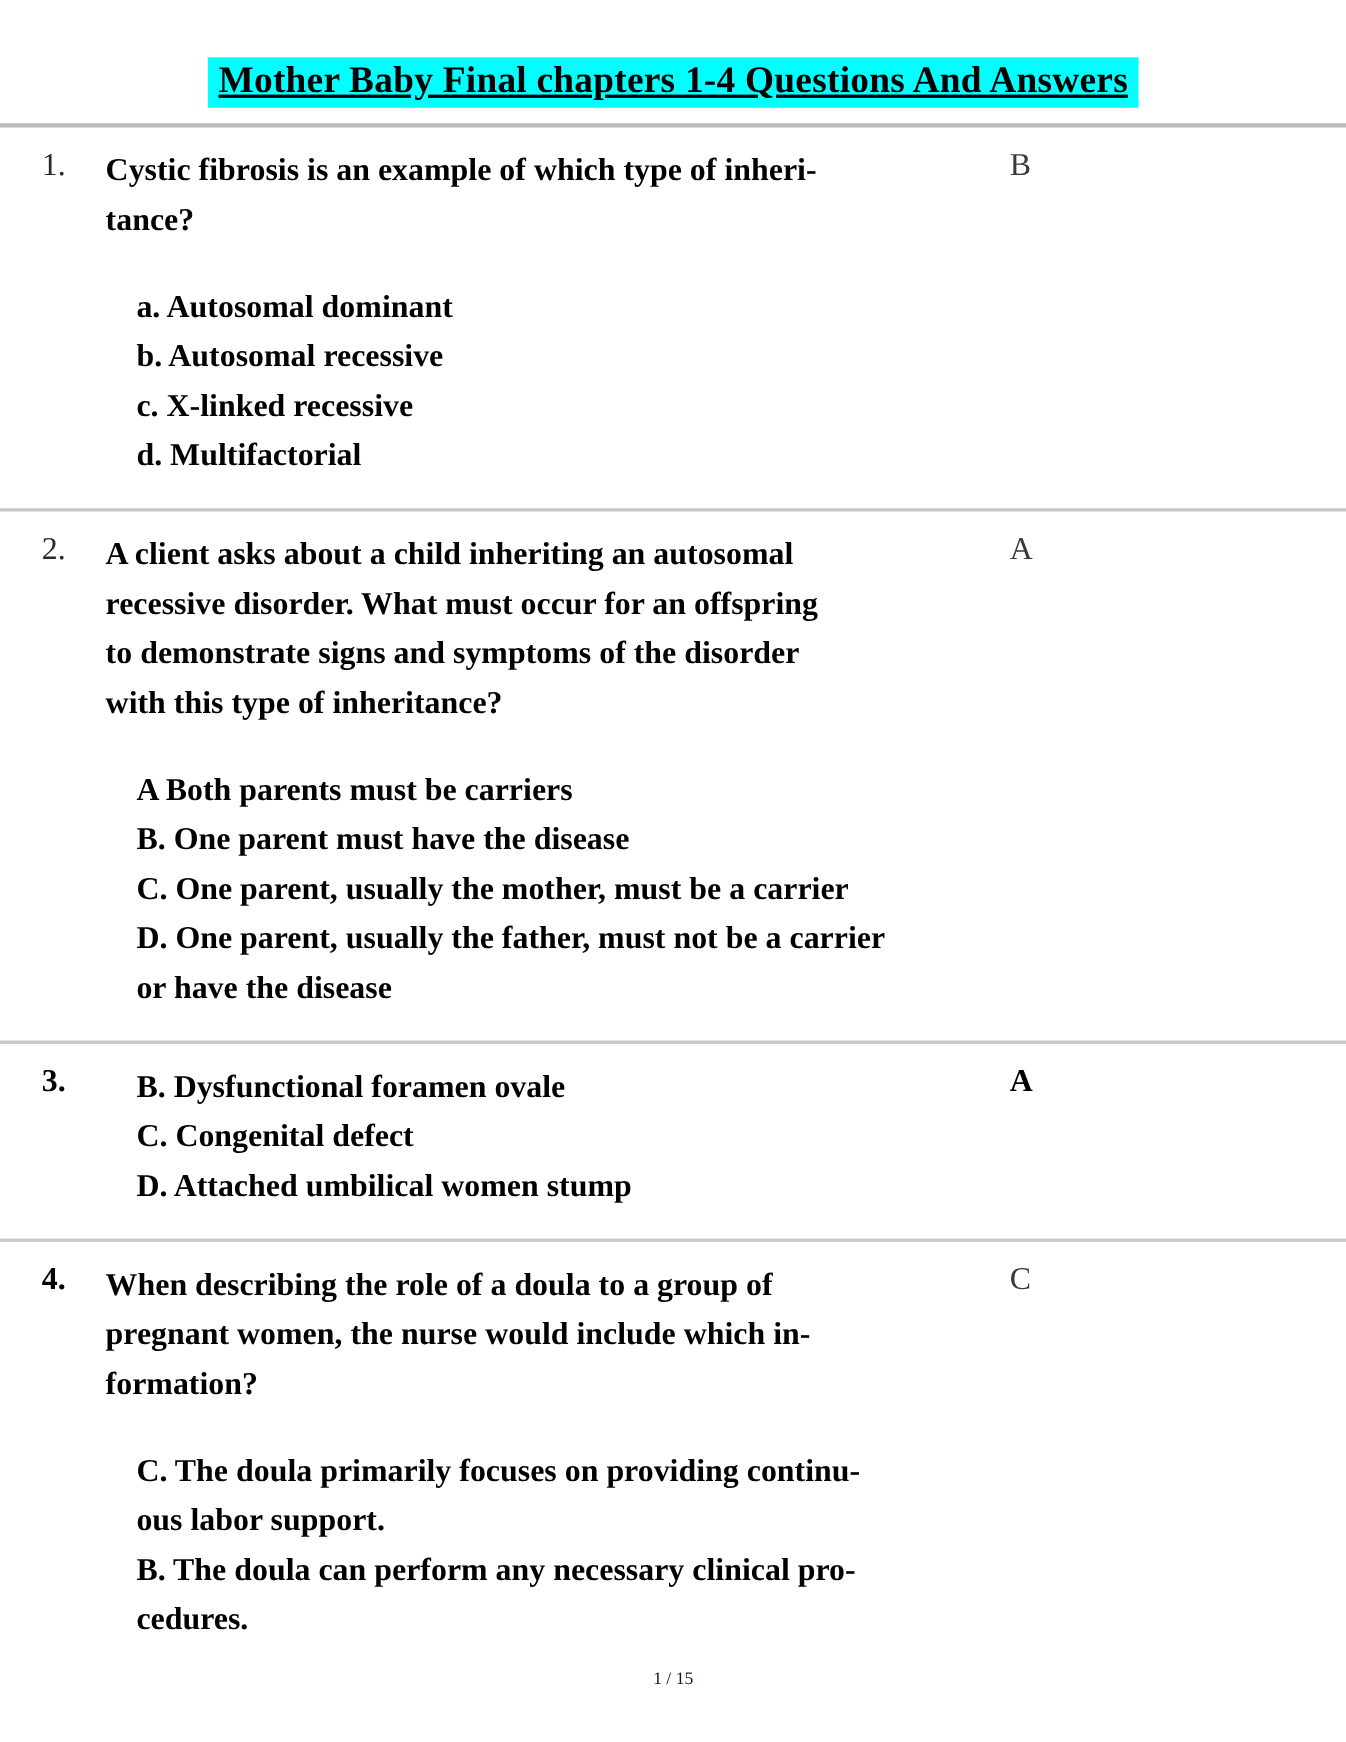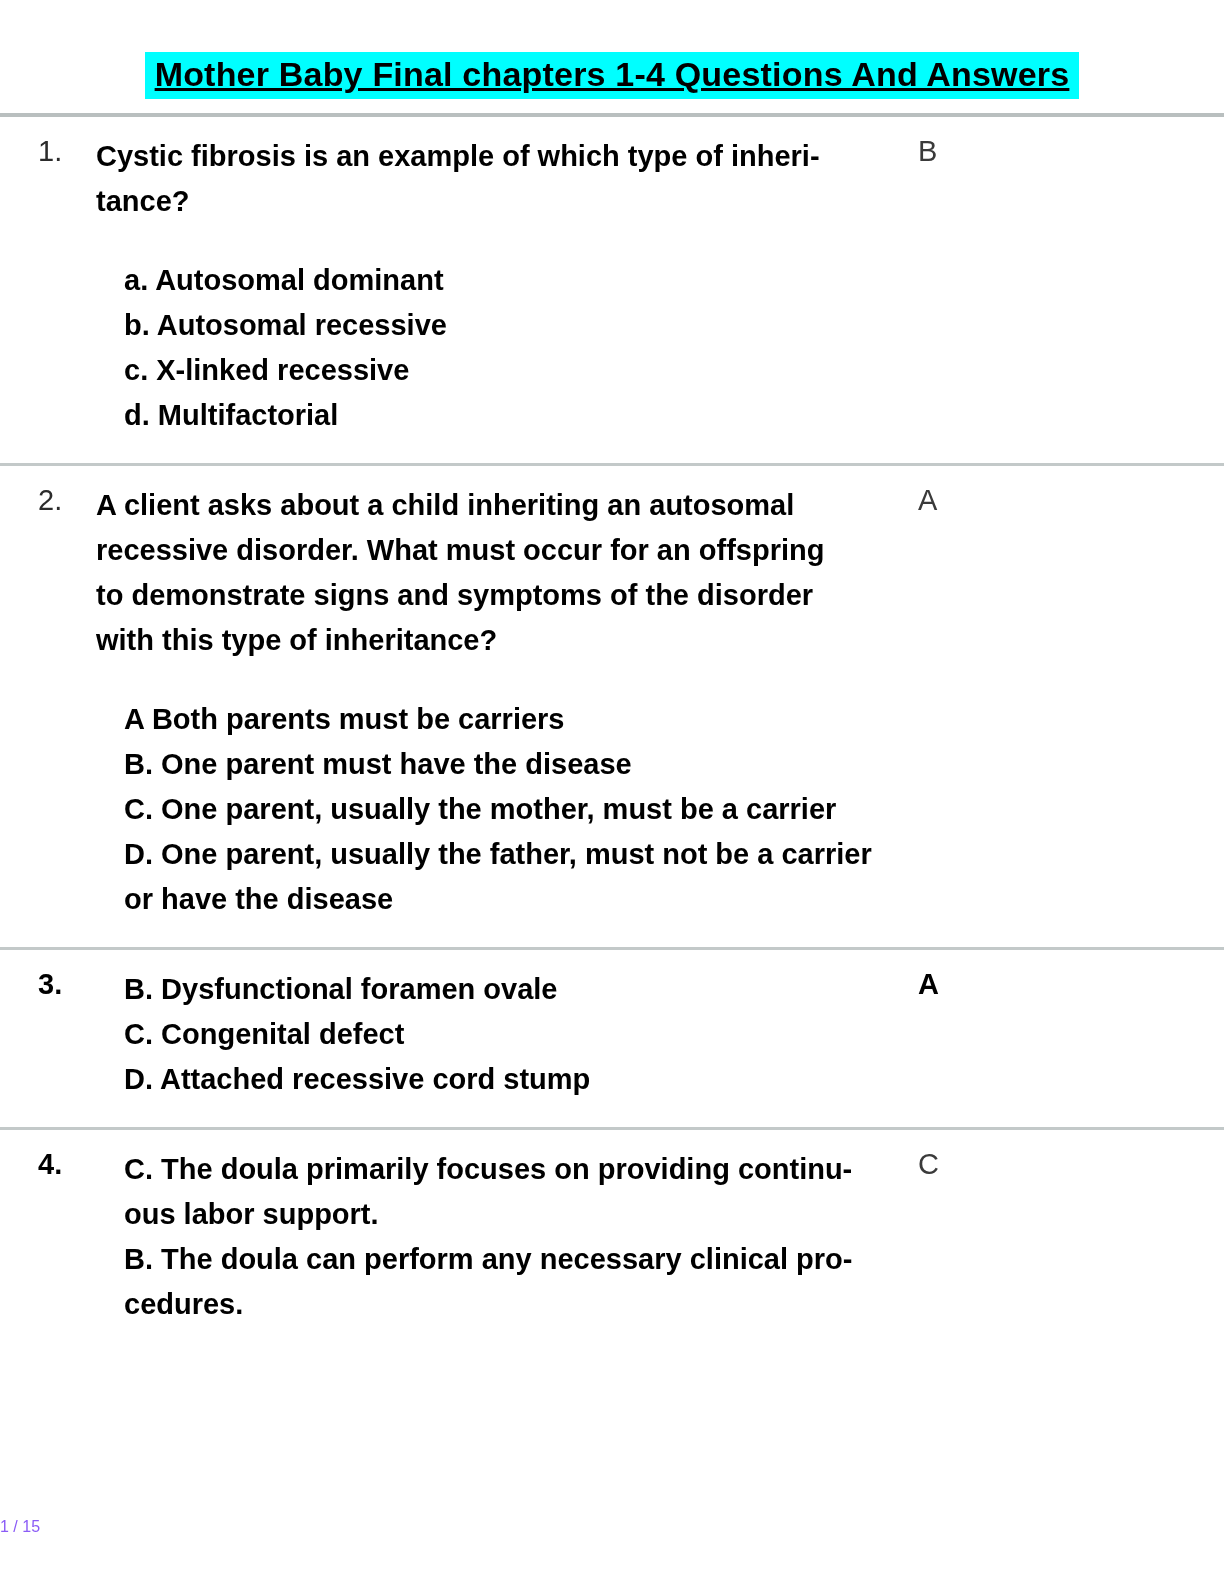--- a/index.html
+++ b/index.html
@@ -3,21 +3,21 @@
 <meta charset="utf-8">
 <style>
   * { box-sizing: border-box; }
   html, body { margin: 0; padding: 0; background: #ffffff; }
   .page {
     position: relative;
     width: 1224px;
     height: 1584px;
     margin: 0 auto;
     background: #ffffff;
-    font-family: Liberation Sans, sans-serif;
+    font-family: Liberation Serif, serif;
     color: #000;
     overflow: hidden;
   }
   .title-wrap {
     text-align: center;
     padding-top: 52px;
   }
   .doc-title {
     display: inline-block;
     background: #00ffff;
@@ -75,24 +75,24 @@
     line-height: 34px;
     font-weight: normal;
     color: #3a3a3a;
   }
   .ans.heavy { font-weight: bold; color: #000; }
   .footer {
     position: absolute;
     left: 0;
     right: 0;
     bottom: 48px;
-    text-align: left;
+    text-align: center;
     font-size: 16px;
     font-weight: normal;
-    color: #8b5cf6;
+    color: #0f172a;
   }
 </style>
 </head>
 <body>
 
 <div class="page">
 
   <div class="title-wrap">
     <span class="doc-title">Mother Baby Final chapters 1-4 Questions And Answers</span>
   </div>
@@ -134,31 +134,34 @@
   </div>
 
   <div class="divider"></div>
 
   <div class="question">
     <div class="qnum heavy">3.</div>
     <div class="qbody">
       <div class="options">
         <div class="option">B. Dysfunctional foramen ovale</div>
         <div class="option">C. Congenital defect</div>
-        <div class="option">D. Attached recessive cord stump</div>
+        <div class="option">D. Attached umbilical women stump</div>
       </div>
     </div>
     <div class="ans heavy">A</div>
   </div>
 
   <div class="divider"></div>
 
   <div class="question">
     <div class="qnum heavy">4.</div>
     <div class="qbody">
+      <div class="qtext">When describing the role of a doula to a group of
+pregnant women, the nurse would include which in-
+formation?</div>
       <div class="options">
         <div class="option">C. The doula primarily focuses on providing continu-
 ous labor support.</div>
         <div class="option">B. The doula can perform any necessary clinical pro-
 cedures.</div>
       </div>
     </div>
     <div class="ans">C</div>
   </div>
 

